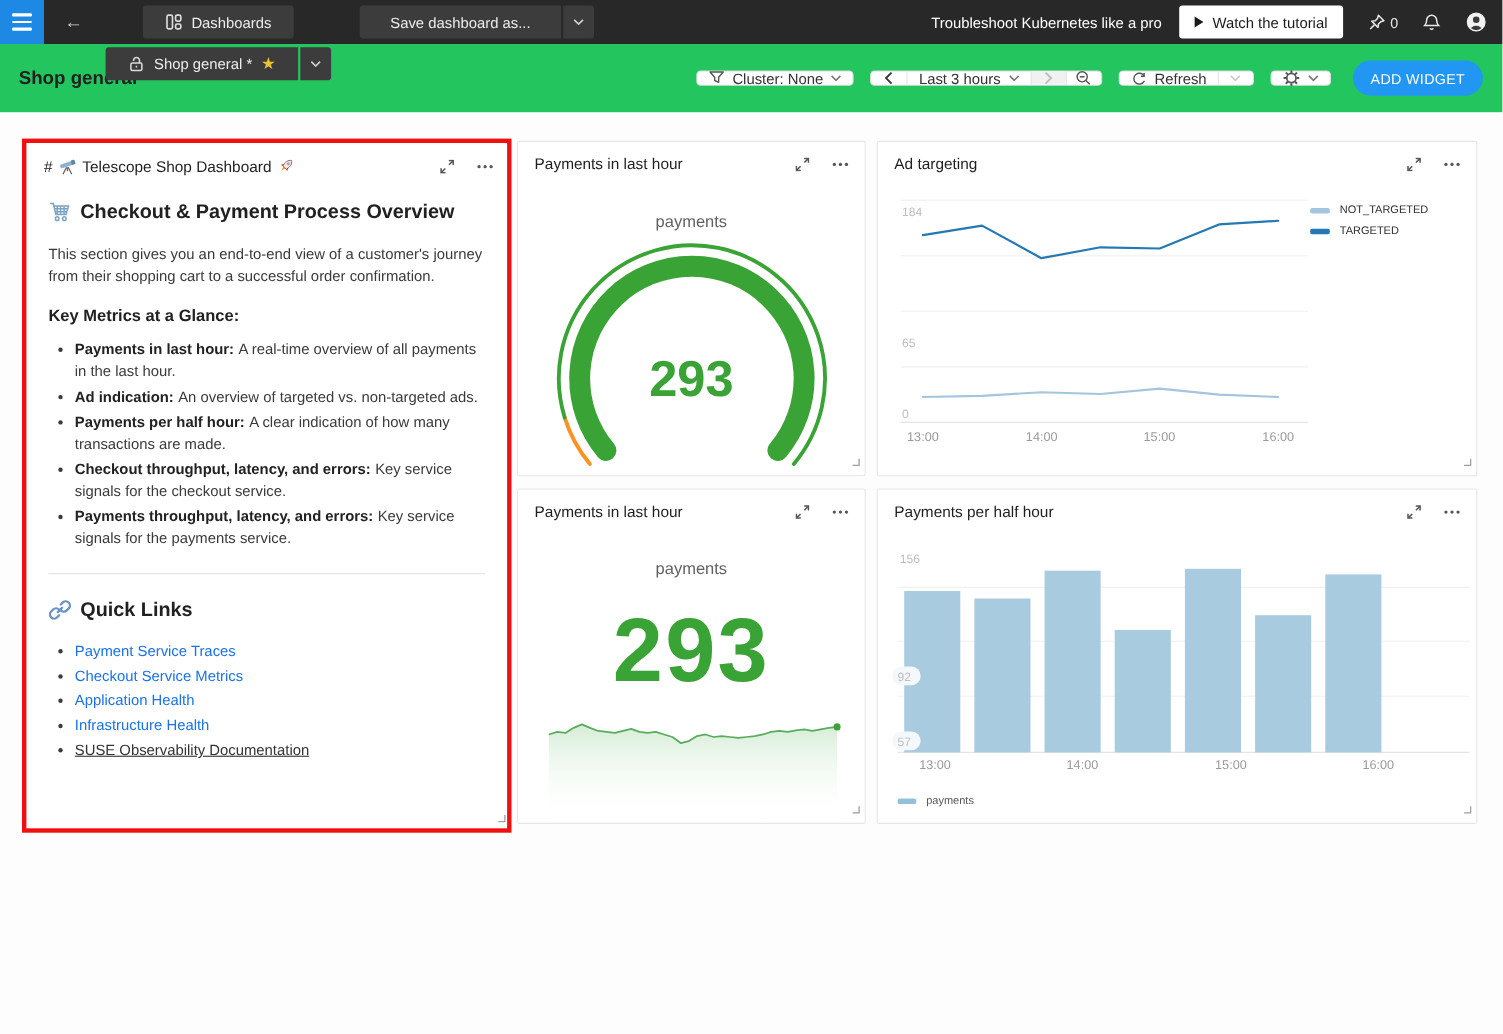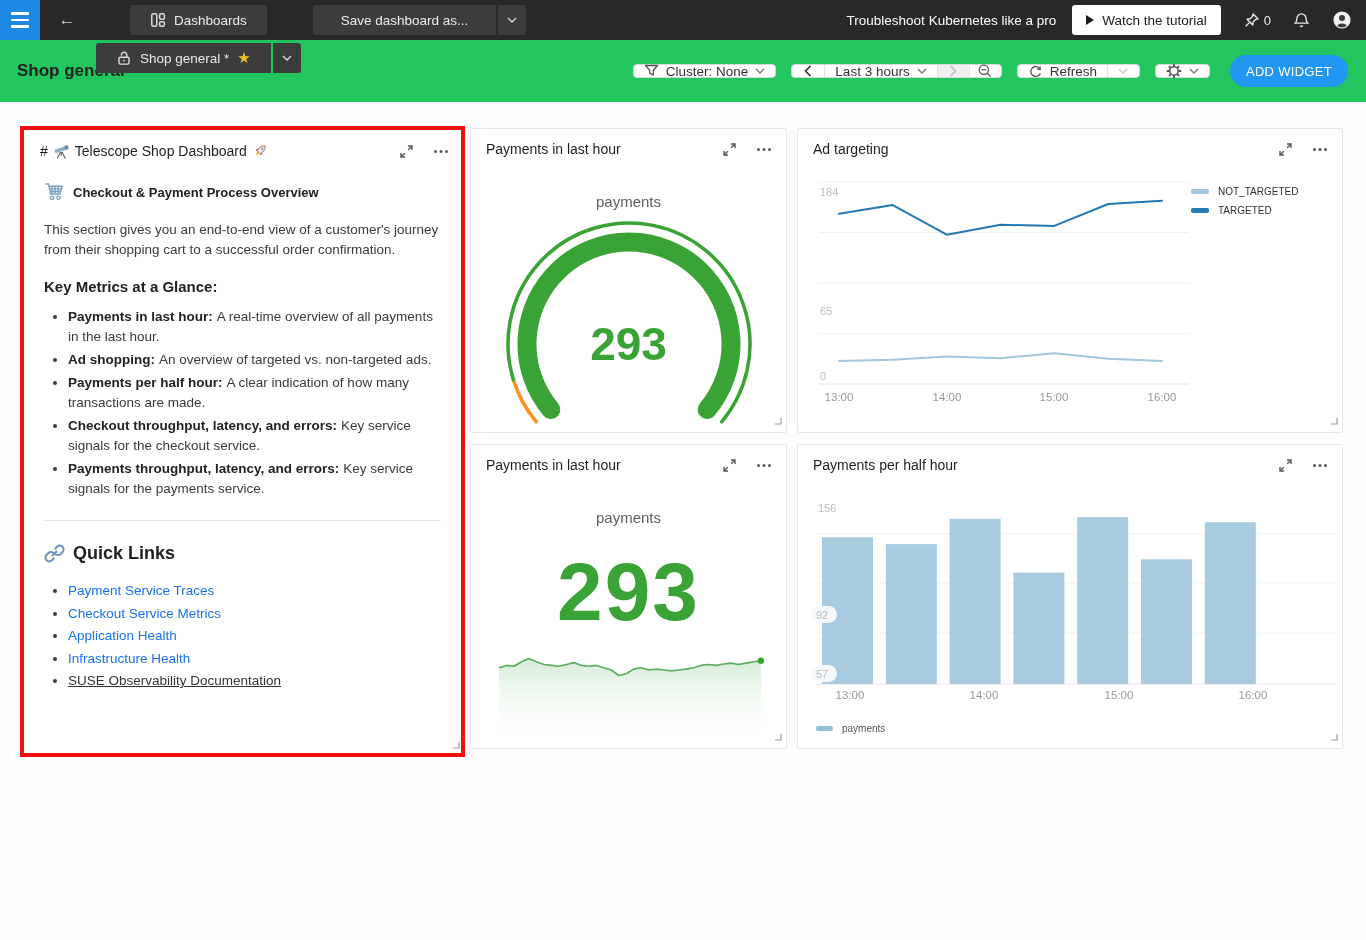--- a/index.html
+++ b/index.html
@@ -9,21 +9,21 @@
   .navbar { height:40px; background:#282828; display:flex; align-items:center; position:relative; z-index:5; }
   .hamburger { width:40px; height:40px; background:#1e88e5; display:flex; flex-direction:column; justify-content:center; align-items:center; gap:4px; cursor:pointer; flex:0 0 auto; }
   .hamburger span { display:block; width:18px; height:2.5px; background:#fff; border-radius:1px; }
   .nav-back { width:30px; height:30px; margin:0 14px 0 12px; display:flex; align-items:center; justify-content:center; color:#cfcfcf; font-size:17px; cursor:pointer; }
   .tabs { display:flex; align-items:center; gap:8px;flex-direction:column; }
   .tab { height:30px; background:#3c3c3c; border-radius:3px; color:#ececec; font-size:13.5px; display:flex; align-items:center; padding:0 20px; gap:8px; cursor:pointer; white-space:nowrap; }
   .tab-group { display:flex; gap:2px; }
   .tab-group .tab { border-radius:3px 0 0 3px; }
   .tab-caret { width:28px; height:30px; background:#3c3c3c; border-radius:0 3px 3px 0; display:flex; align-items:center; justify-content:center; cursor:pointer; }
   .star { color:#f2c12e; font-size:15px; }
-  .save-group { display:flex; gap:2px; margin-left:12px; }
+  .save-group { display:flex; gap:2px; margin-left:26px; }
   .save-main { height:30px; background:#3c3c3c; border-radius:3px 0 0 3px; color:#ececec; font-size:13.5px; display:flex; align-items:center; padding:0 28px; cursor:pointer; white-space:nowrap; }
   .nav-right { margin-left:auto; display:flex; align-items:center; padding-right:14px; }
   .promo { color:#fff; font-size:13.5px; margin-right:16px; white-space:nowrap; }
   .watch-btn { height:30px; background:#fff; border-radius:3px; display:flex; align-items:center; gap:8px; padding:0 14px; font-size:13.5px; color:#1a1a1a; cursor:pointer; white-space:nowrap; }
   .play-tri { width:0; height:0; border-left:8px solid #1a1a1a; border-top:5px solid transparent; border-bottom:5px solid transparent; }
   .nav-ic { display:flex; align-items:center; gap:4px; color:#e8e8e8; font-size:13px; margin-left:22px; cursor:pointer; }
 
   
   .page-header { height:62px; display:flex; align-items:center; padding:0 18px 0 17px; background:#22c55e; }
   .page-title { font-size:17px; font-weight:700; color:#202020; }
@@ -45,21 +45,21 @@
   .resize { position:absolute; right:4px; bottom:3px; cursor:nwse-resize; }
   .chart-svg { position:absolute; left:0; top:0; pointer-events:none; }
   .ytick { fill:#bdbdbd; font-size:11px; }
   .xtick { fill:#9a9a9a; font-size:11.5px; text-anchor:middle; }
 
   
   .md-wrap { position:absolute; left:20px; top:24px; width:445px; height:631px; border:4px solid #f10f0f; background:#fff; }
   .md-head { height:42px; display:flex; align-items:center; padding:0 12px 0 16px; }
   .md-title { font-size:14px; color:#1f1f1f; display:flex; align-items:center; gap:5px; }
   .md-body { padding:2px 20px 0 20px; font-size:13.5px; color:#3c3c3c; }
-  .md-h1 { font-size:13px; font-weight:700; color:#212121; display:flex; align-items:center; gap:8px; margin:8px 0 18px 0; }
+  .md-h1 { font-size:18px; font-weight:700; color:#212121; display:flex; align-items:center; gap:8px; margin:8px 0 18px 0; }
   .md-p { line-height:20px; margin-bottom:18px; color:#3a3a3a; }
   .md-h2 { font-size:15px; font-weight:700; color:#212121; margin:0 0 12px 0; }
   .md-ul { list-style:disc; margin:0 0 0 24px; }
   .md-ul li { line-height:20px; margin-bottom:3px; color:#3a3a3a; }
   .md-ul .b { font-weight:700; color:#222; margin-right:4px; }
   .md-hr { border:none; border-top:1px solid #e3e3e3; margin:21px 0 0 0; }
   .md-h1.links-h { margin-top:22px; margin-bottom:16px; font-size:18px; }
   .links-ul { list-style:disc; margin:0 0 0 24px; }
   .links-ul li { line-height:22.5px; }
   .links-ul a { color:#1a73e8; text-decoration:none; font-size:13.5px; cursor:pointer; }
@@ -303,21 +303,21 @@
                 <circle cx="6" cy="12.6" r="1.3"></circle>
                 <circle cx="11.2" cy="12.6" r="1.3"></circle>
               </g>
             </svg>
           <span>Checkout &amp; Payment Process Overview</span>
         </div>
         <p class="md-p">This section gives you an end-to-end view of a customer's journey from their shopping cart to a successful order confirmation.</p>
         <div class="md-h2">Key Metrics at a Glance:</div>
         <ul class="md-ul">
           <li><span class="b">Payments in last hour:</span><span>A real-time overview of all payments in the last hour.</span></li>
-          <li><span class="b">Ad shopping:</span><span>An overview of targeted vs. non-targeted ads.</span></li>
+          <li><span class="b">Ad indication:</span><span>An overview of targeted vs. non-targeted ads.</span></li>
           <li><span class="b">Payments per half hour:</span><span>A clear indication of how many transactions are made.</span></li>
           <li><span class="b">Checkout throughput, latency, and errors:</span><span>Key service signals for the checkout service.</span></li>
           <li><span class="b">Payments throughput, latency, and errors:</span><span>Key service signals for the payments service.</span></li>
         </ul>
         <hr class="md-hr">
         <div class="md-h1 links-h">
           <svg width="21" height="21" viewBox="0 0 16 16">
               <g fill="none" stroke="#6b93c4" stroke-width="1.6" stroke-linecap="round">
                 <path d="M6.5 9.5 L9.5 6.5"></path>
                 <path d="M8.6 4.2 L10 2.8 a2.9 2.9 0 0 1 4.1 4.1 L12.7 8.3 a2.9 2.9 0 0 1 -4.1 0"></path>

